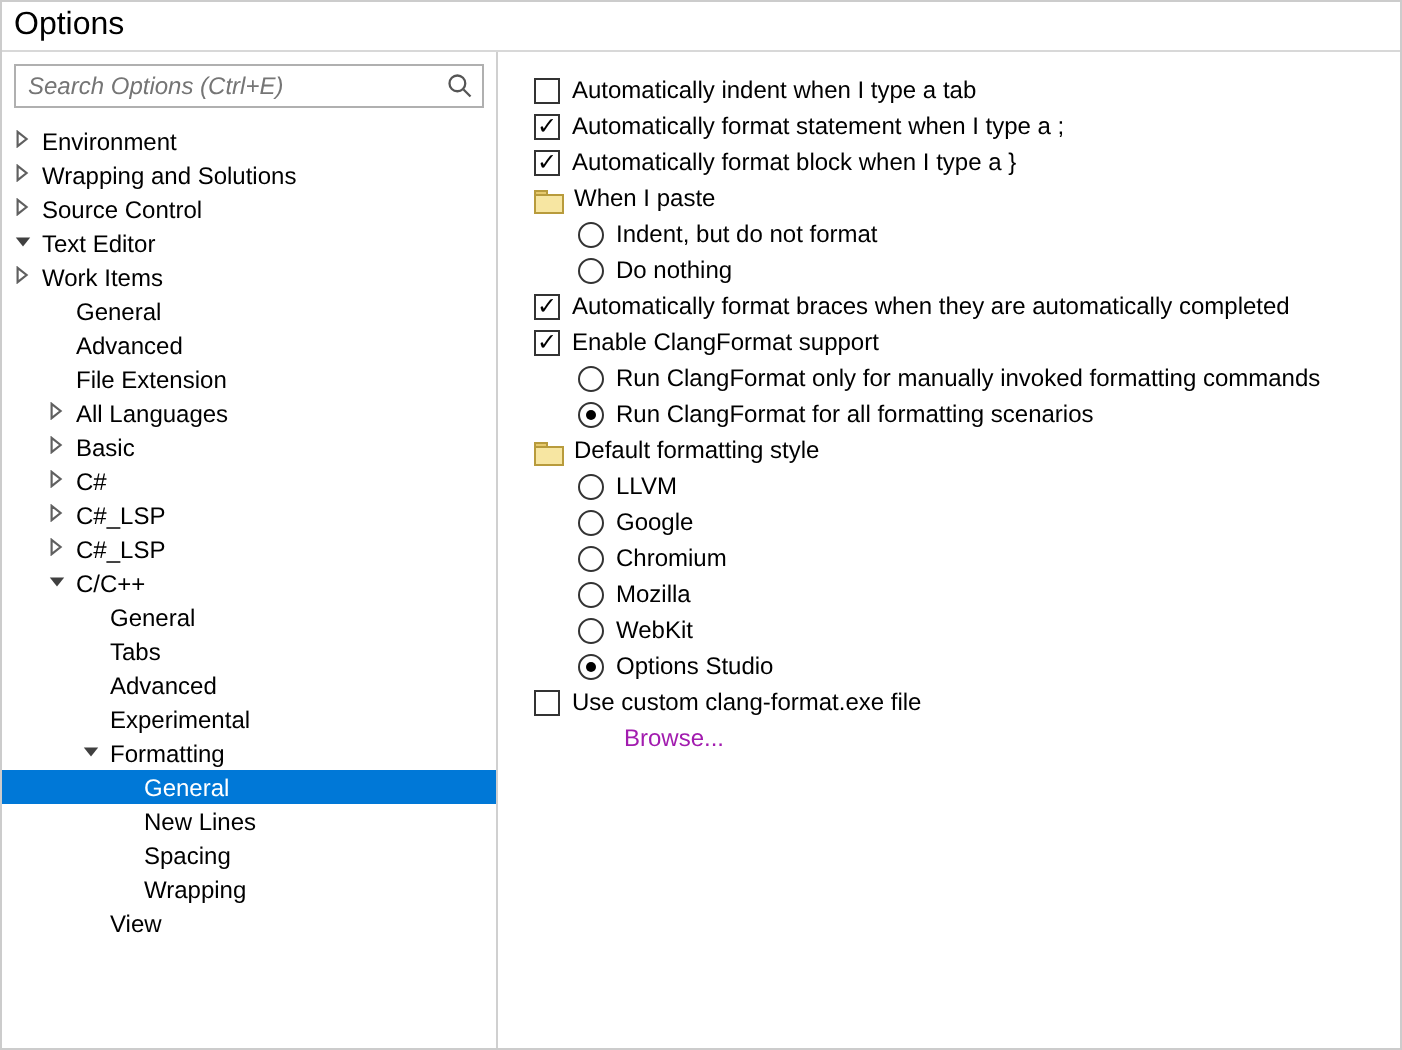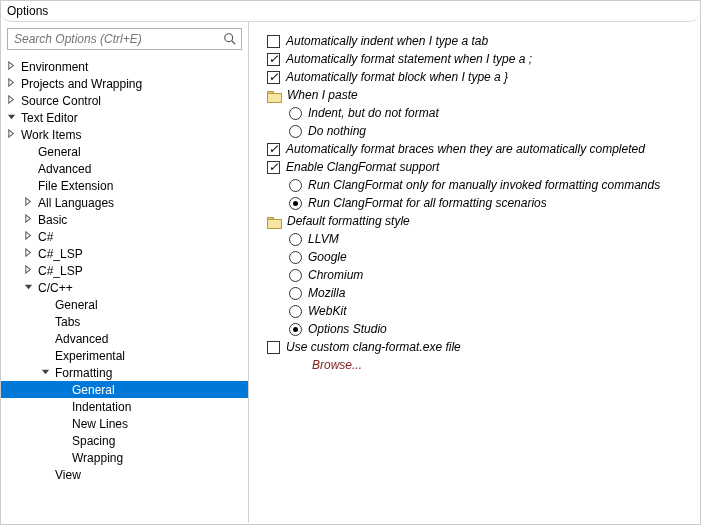--- a/index.html
+++ b/index.html
@@ -9,23 +9,22 @@
     font-size: 12px;
     color: #000;
     background: #fff;
     width: 701px;
     height: 525px;
     overflow: hidden;
     border: 1px solid #ccc;
   }
   .titlebar {
     padding: 3px 6px;
-    font-size: 12px;
+    font-size: 16px;
     border-bottom: 1px solid #d8d8d8;
-    border-radius: 10px;
   }
   .main {
     display: flex;
     height: calc(100% - 22px);
   }
   .left {
     width: 248px;
     border-right: 1px solid #d0d0d0;
     display: flex;
     flex-direction: column;
@@ -73,21 +72,20 @@
   .right {
     flex: 1;
     overflow: auto;
     padding: 10px 0 0 18px;
   }
   .opt-row {
     display: flex;
     align-items: center;
     height: 18px;
     white-space: nowrap;
-    font-style: italic;
   }
   .ind { display:inline-block; }
   .cb, .rb {
     width: 13px; height: 13px;
     border: 1px solid #333;
     margin-right: 6px;
     display: inline-flex;
     align-items: center;
     justify-content: center;
     flex-shrink: 0;
@@ -111,21 +109,21 @@
     border-bottom:none;
   }
   .folder::after{
     content:"";
     position:absolute;
     left:0; top:3px;
     width:13px; height:8px;
     background:#f7e6a2;
     border:1px solid #b89b3c;
   }
-  .browse { color:#7f1d1d; margin-left: 4px;}
+  .browse { color:#a21caf; margin-left: 4px;}
 </style>
 </head>
 <body>
 
 <div class="titlebar">Options</div>
 
 <div class="main">
 
   <div class="left">
     <div class="search-row">
@@ -147,21 +145,21 @@
           </span>
           <span>Environment</span>
         </div>
         <div class="tree-row">
           <span class="indent" style="width: 0px;"></span>
           <span class="tw">
             <svg viewBox="0 0 10 10">
               <path d="M2 1 L7 5 L2 9 Z" fill="none" stroke="#606060" stroke-width="1.2"></path>
             </svg>
           </span>
-          <span>Projects and Wrapping</span>
+          <span>Wrapping and Solutions</span>
         </div>
         <div class="tree-row">
           <span class="indent" style="width: 0px;"></span>
           <span class="tw">
             <svg viewBox="0 0 10 10">
               <path d="M2 1 L7 5 L2 9 Z" fill="none" stroke="#606060" stroke-width="1.2"></path>
             </svg>
           </span>
           <span>Source Control</span>
         </div>
@@ -282,25 +280,20 @@
           <span>Formatting</span>
         </div>
         <div class="tree-row selected">
           <span class="indent" style="width: 51px;"></span>
           <span class="tw"></span>
           <span>General</span>
         </div>
         <div class="tree-row">
           <span class="indent" style="width: 51px;"></span>
           <span class="tw"></span>
-          <span>Indentation</span>
-        </div>
-        <div class="tree-row">
-          <span class="indent" style="width: 51px;"></span>
-          <span class="tw"></span>
           <span>New Lines</span>
         </div>
         <div class="tree-row">
           <span class="indent" style="width: 51px;"></span>
           <span class="tw"></span>
           <span>Spacing</span>
         </div>
         <div class="tree-row">
           <span class="indent" style="width: 51px;"></span>
           <span class="tw"></span>

